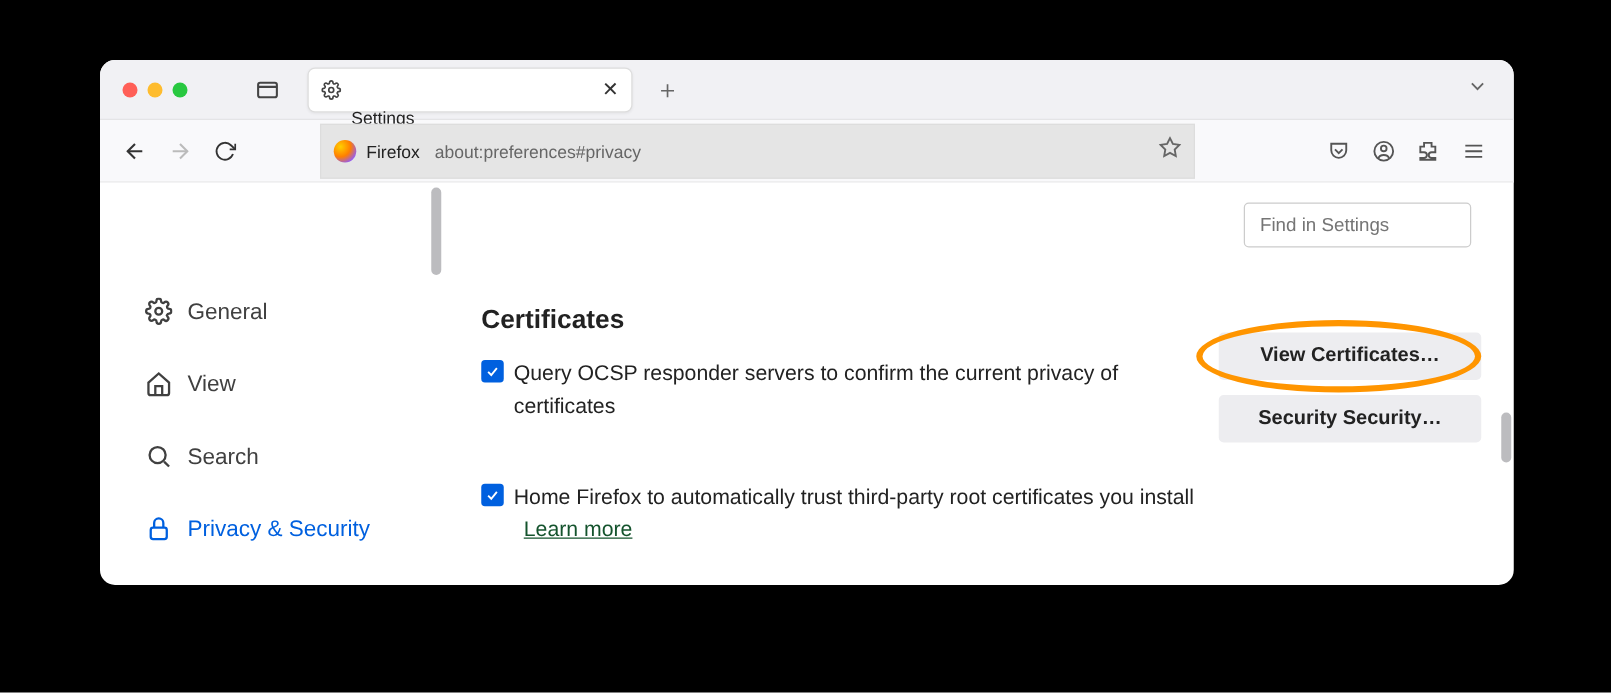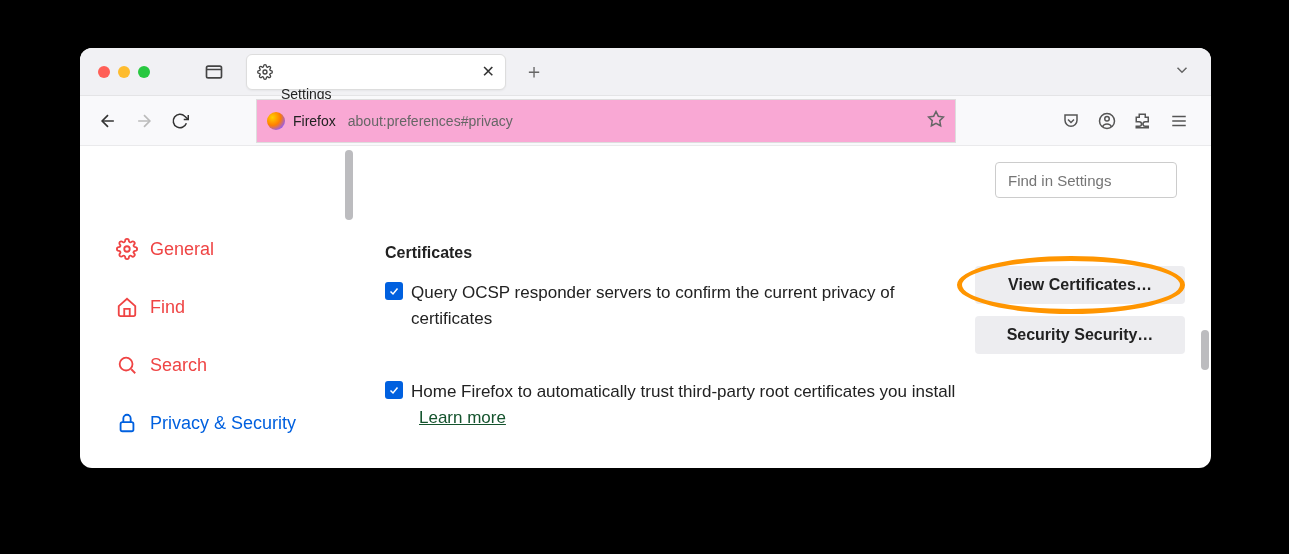--- a/index.html
+++ b/index.html
@@ -79,21 +79,21 @@
   gap: 16px;
   border-bottom: 1px solid #eaeaec;
 }
 .nav-btn { width: 20px; height: 20px; color: #333; display:flex;align-items:center;justify-content:center; cursor:pointer;}
 .nav-btn.disabled { color: #bbb; }
 .urlbar {
   margin-left: 50px;
   flex: 1;
   max-width: 700px;
   height: 44px;
-  background: #f9a8d4;
+  background: #e5e5e5;
   border: 1px solid #ddd;
   border-radius: 0;
   display: flex;
   align-items: center;
   padding: 0 10px;
   gap: 8px;
 }
 .fx-badge {
   width: 18px; height: 18px; border-radius: 50%;
   background: radial-gradient(circle at 30% 30%, #ffcf00, #ff7f00 45%, #9059ff 80%);
@@ -110,21 +110,21 @@
 .sidebar {
   width: 265px;
   padding: 80px 0 0 36px;
 }
 .sidebar-item {
   display: flex;
   align-items: center;
   gap: 12px;
   height: 46px;
   font-size: 18px;
-  color: #ef4444;
+  color: #404040;
   cursor: pointer;
   margin-bottom: 12px;
 }
 .sidebar-item.active { color: #0060df; }
 .sidebar-item .icon { width: 22px; height: 22px; }
 .scrollbar {
   width: 10px;
   margin-top: 4px;
   height: 310px;
   background: transparent;
@@ -158,21 +158,21 @@
 }
 .find-box input {
   border: none;
   outline: none;
   font-size: 15px;
   width: 100%;
   color: #333;
 }
 .section-title {
   margin-top: 82px;
-  font-size: 16px;
+  font-size: 21px;
   font-weight: 700;
   color: #222;
 }
 .setting-row {
   display: flex;
   align-items: flex-start;
   margin-top: 18px;
   gap: 8px;
 }
 .checkbox {
@@ -332,21 +332,21 @@
         </span>
         <span>General</span>
       </div>
       <div class="sidebar-item">
         <span class="icon">
           <svg viewBox="0 0 24 24" width="22" height="22" fill="none" stroke="currentColor" stroke-width="2">
               <path d="M3 11l9-8 9 8v9a2 2 0 0 1-2 2H5a2 2 0 0 1-2-2z"></path>
               <polyline points="9 22 9 14 15 14 15 22"></polyline>
             </svg>
         </span>
-        <span>Find</span>
+        <span>View</span>
       </div>
       <div class="sidebar-item">
         <span class="icon">
           <svg viewBox="0 0 24 24" width="22" height="22" fill="none" stroke="currentColor" stroke-width="2">
               <circle cx="11" cy="11" r="7"></circle>
               <line x1="21" y1="21" x2="16.65" y2="16.65"></line>
             </svg>
         </span>
         <span>Search</span>
       </div>

